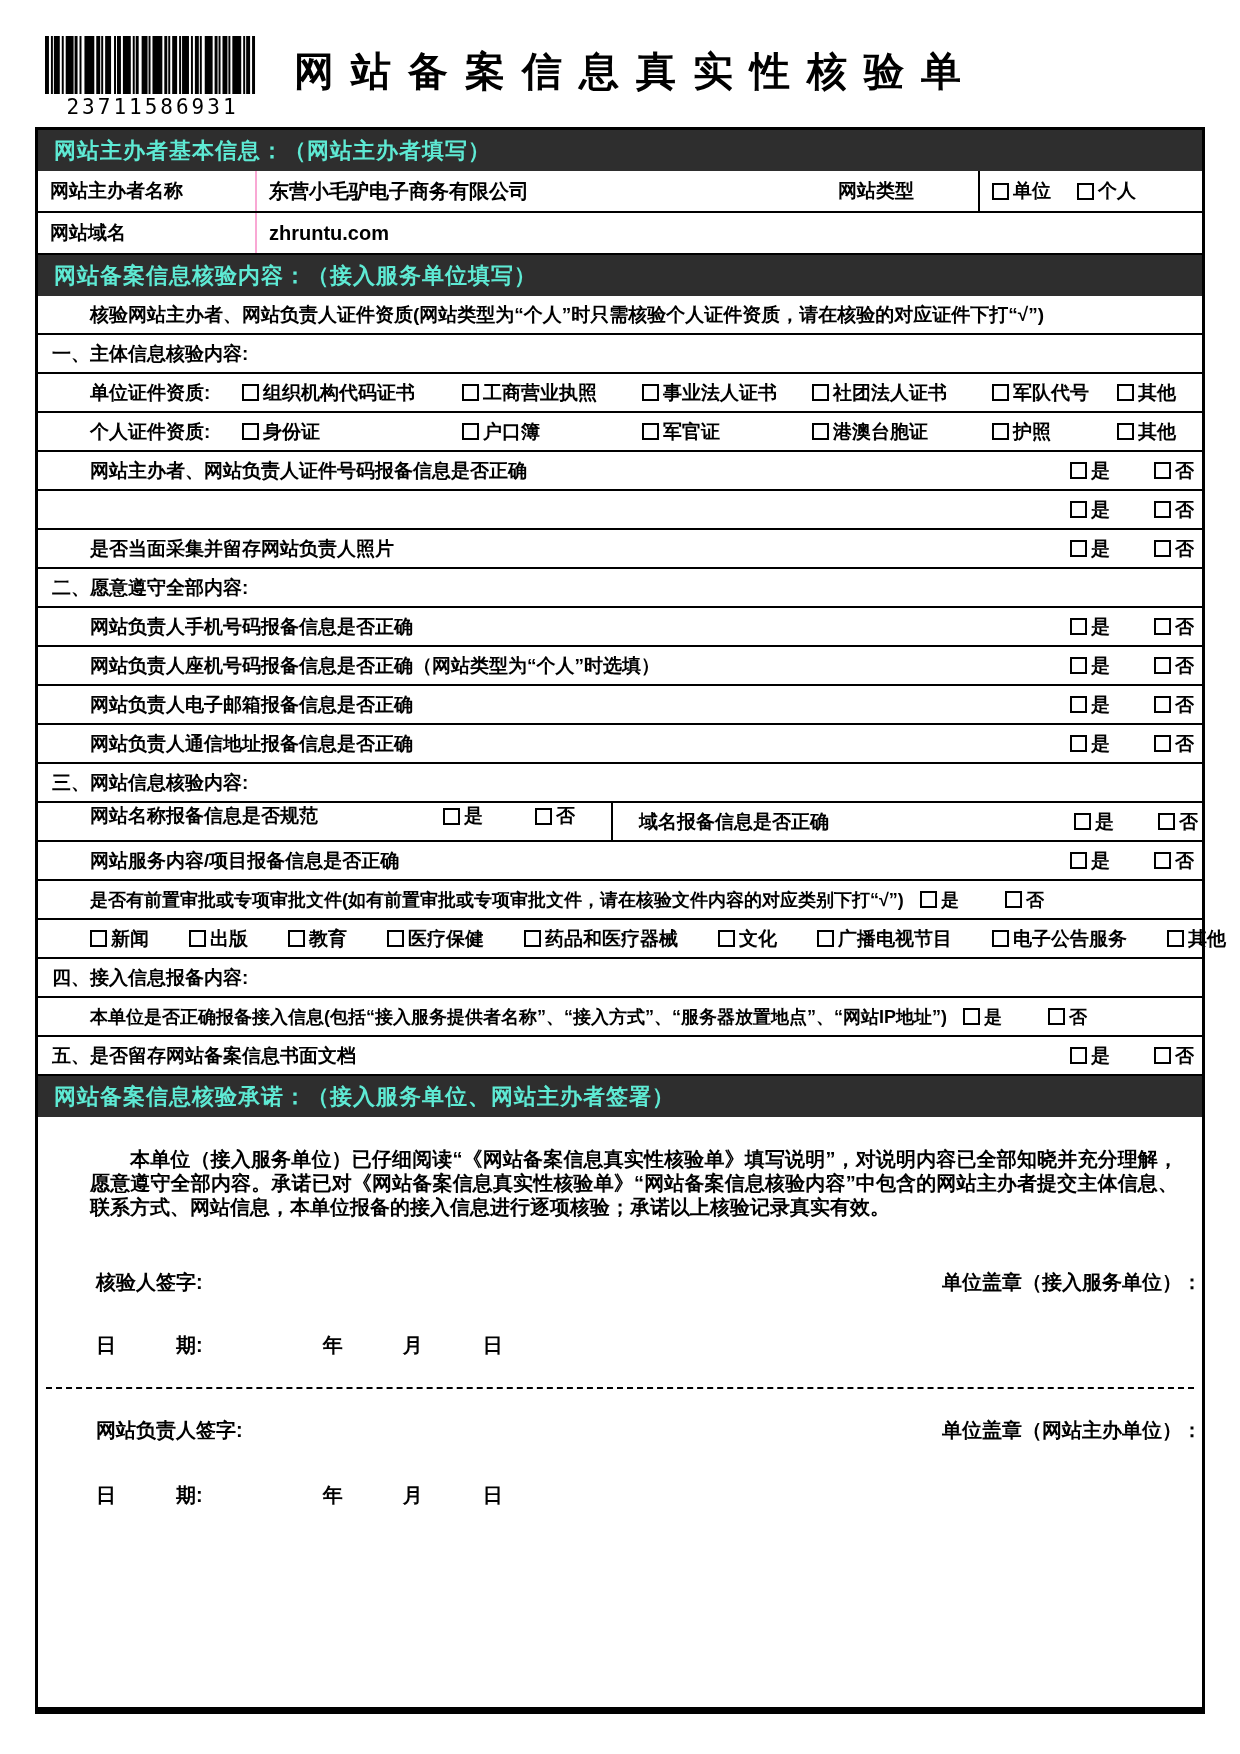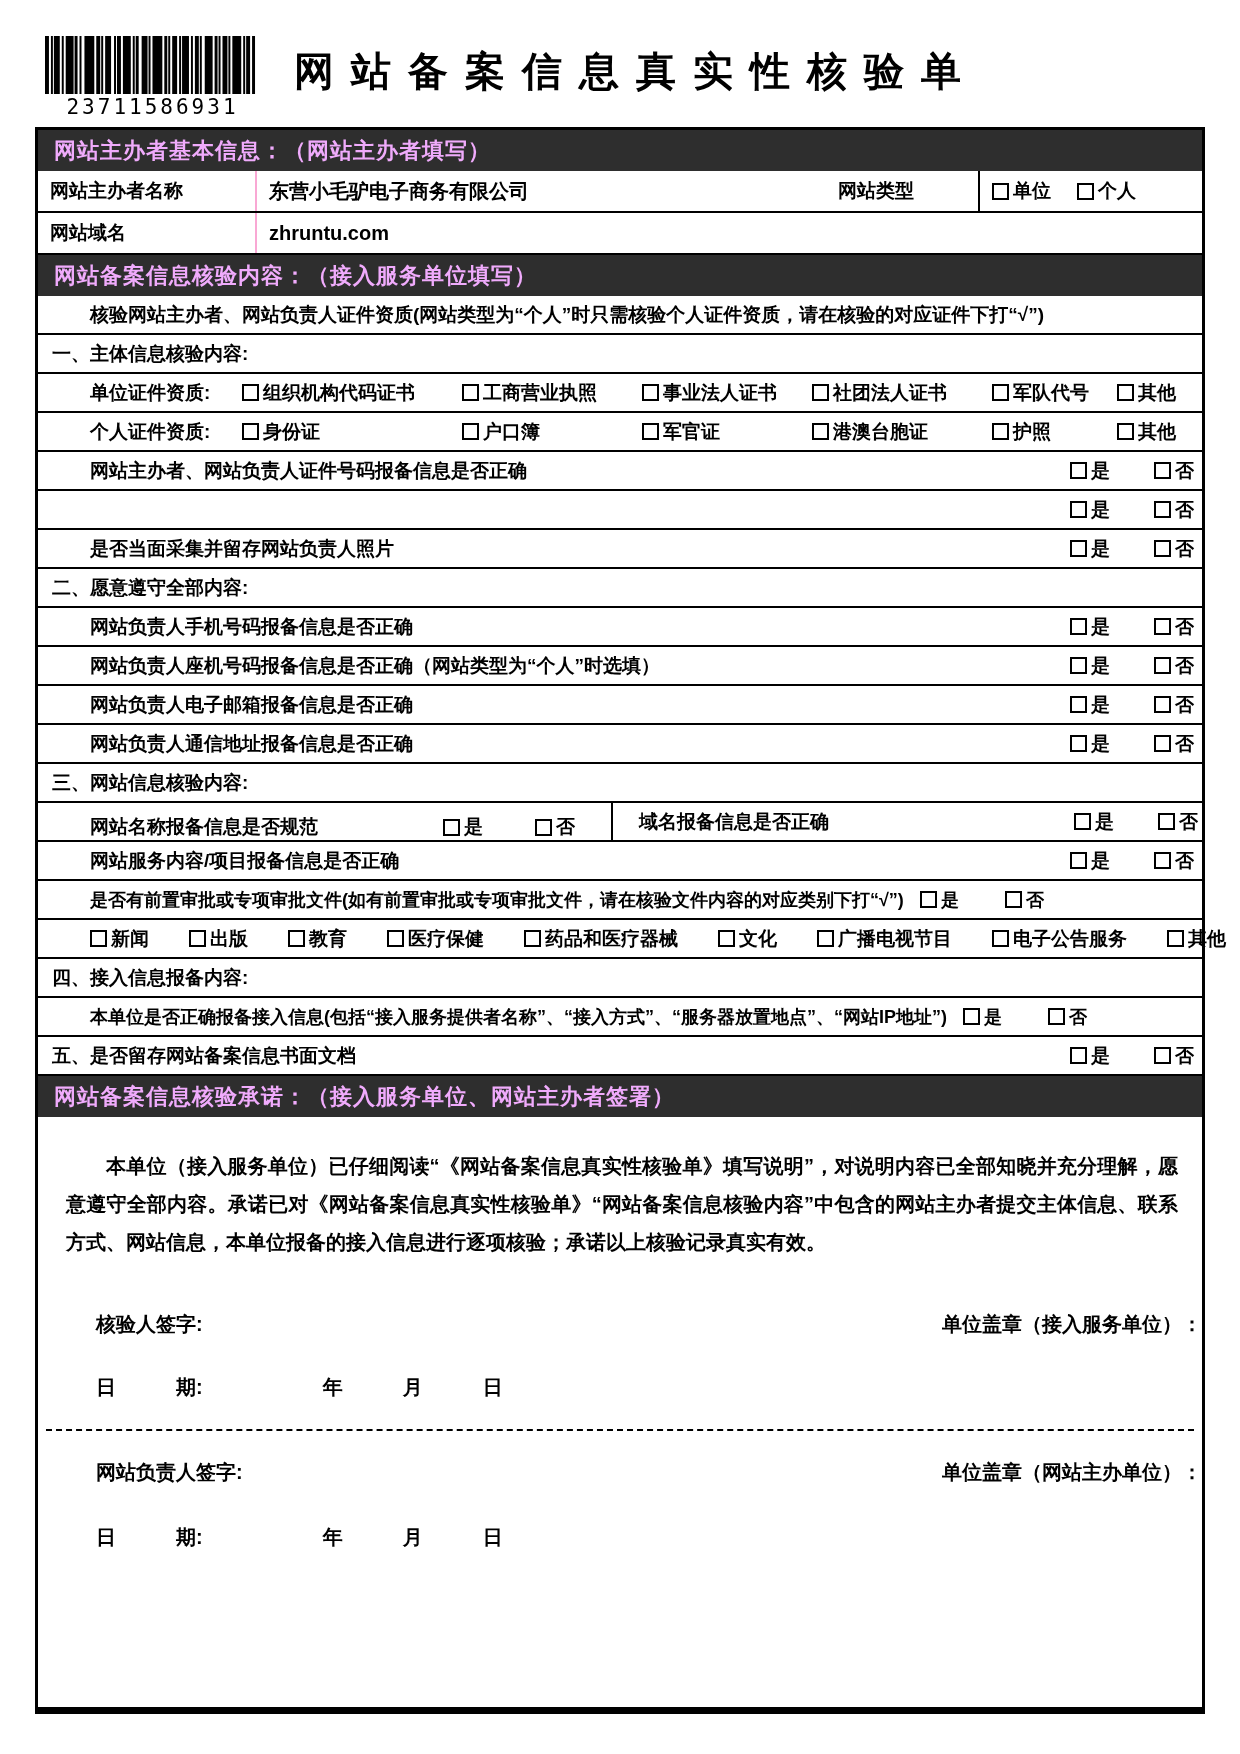--- a/index.html
+++ b/index.html
@@ -8,21 +8,21 @@
 
   
   .tophdr { display:flex; align-items:flex-start; padding:36px 35px 0 45px; height:127px; }
   .bcwrap { width:215px; flex:0 0 auto; text-align:center; }
   .bcwrap svg { display:block; }
   .bcnum { font-family:"DejaVu Sans Mono","Liberation Mono",monospace; font-size:21px; font-weight:normal; letter-spacing:3px; margin-top:1px; }
   .doc-title { flex:1; font-size:40px; letter-spacing:17px; padding:8px 0 0 34px; white-space:nowrap; }
 
   
   .formbox { margin:0 35px; width:1170px; border:3px solid #000; border-bottom-width:7px; }
-  .bar { background:#2e2e2e; color:#f0abfc; height:41px; display:flex; align-items:center; padding:0 16px; font-size:22px; letter-spacing:1px; }
+  .bar { background:#2e2e2e; color:#5eead4; height:41px; display:flex; align-items:center; padding:0 16px; font-size:22px; letter-spacing:1px; }
 
   .trow { display:flex; align-items:stretch; border-bottom:2px solid #000; height:42px; font-size:19px; }
   .trow .cell { display:flex; align-items:center; padding:0 12px; }
   .lblcell { width:219px; border-right:2px solid #f9a8d4; flex:0 0 auto; }
   .valcell { flex:1; font-size:20px; }
   .typecell { width:154px; border-right:2px solid #000; flex:0 0 auto; }
   .optcell { width:222px; flex:0 0 auto; gap:26px; }
 
   .q { height:39px; display:flex; align-items:center; border-bottom:2px solid #000; font-size:19px; padding-left:52px; padding-right:8px; }
   .q.section { padding-left:14px; }
@@ -32,27 +32,27 @@
   .cb { display:inline-flex; align-items:center; white-space:nowrap; }
   .box { width:17px; height:17px; border:2px solid #000; display:inline-block; flex:0 0 auto; margin-right:4px; background:#fff; }
   .yn { margin-left:auto; width:124px; display:flex; justify-content:space-between; flex:0 0 auto; }
   .yn.flush { margin-left:16px; }
 
   .certs { display:grid; grid-template-columns:152px 220px 180px 170px 180px 125px 1fr; align-items:center; }
   .cats { justify-content:space-between; padding-right:14px;gap:40px; }
   .cats .cb { margin-right:0; }
 
   .split { padding:0; }
-  .cellA { width:575px; border-right:2px solid #000; display:flex; align-items:flex-end; height:100%; padding-left:52px; padding-right:10px; flex:0 0 auto; }
+  .cellA { width:575px; border-right:2px solid #000; display:flex; align-items:flex-start; height:100%; padding-left:52px; padding-right:10px; flex:0 0 auto; }
   .cellA .yn { width:132px; margin-right:26px; }
   .cellB { flex:1; display:flex; align-items:center; height:100%; padding-left:26px; padding-right:4px; }
 
   
   .promise { height:560px; font-size:20px; }
-  .para { margin:30px 24px 0 28px; line-height:38px; text-indent:2em; text-align:justify; }
+  .para { margin:30px 24px 0 52px; line-height:24px; text-indent:2em; text-align:justify; }
   .para2 { margin-top:24px; }
   .sigrow { display:flex; margin:50px 0 0 58px;justify-content:space-between; }
   .sigrow .sg1 { width:462px; flex:0 0 auto; }
   .daterow { margin:36px 0 0 58px; white-space:pre; }
   .dashedline { border-top:2px dashed #000; margin:28px 8px 0 8px; height:0; }
   .sigrow2 { margin-top:28px; }
   .daterow2 { margin-top:38px; }
 </style>
 </head>
 <body>

